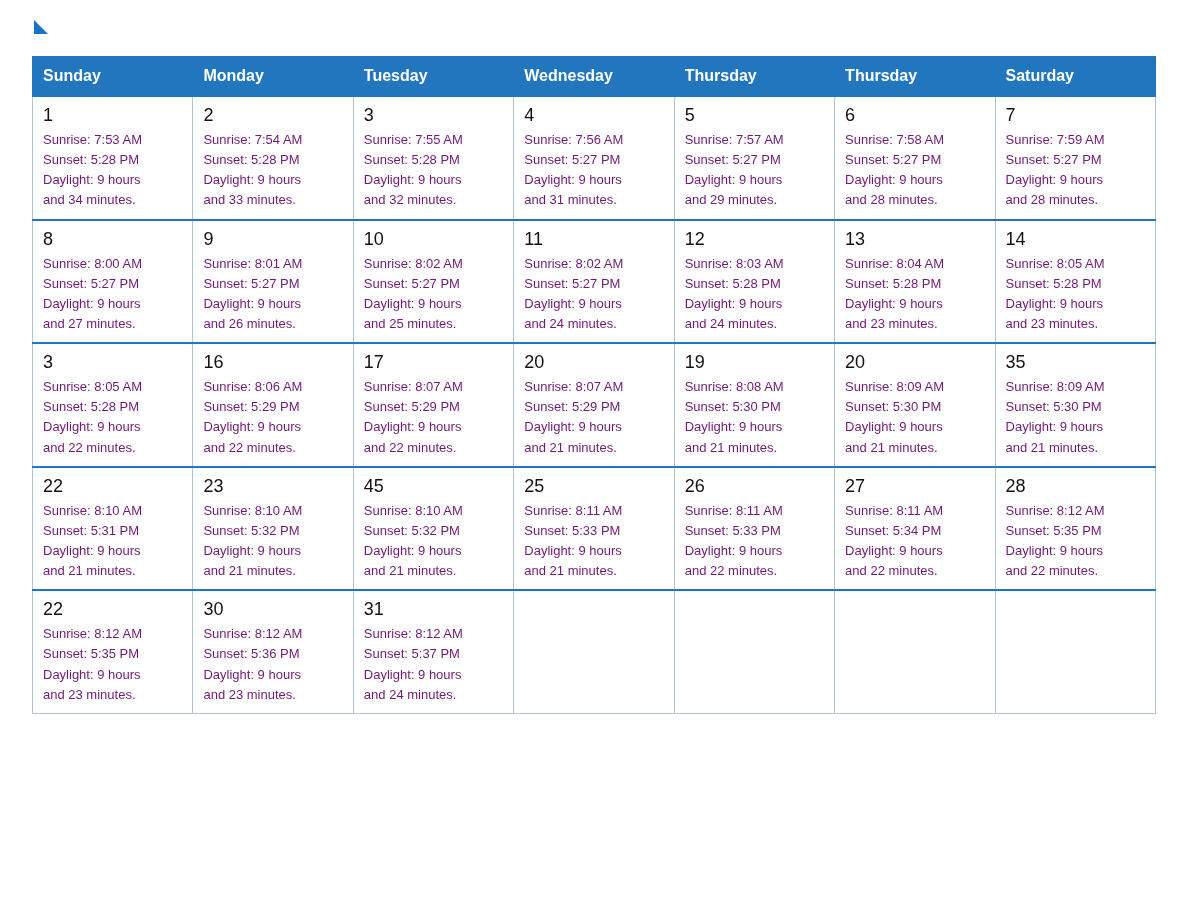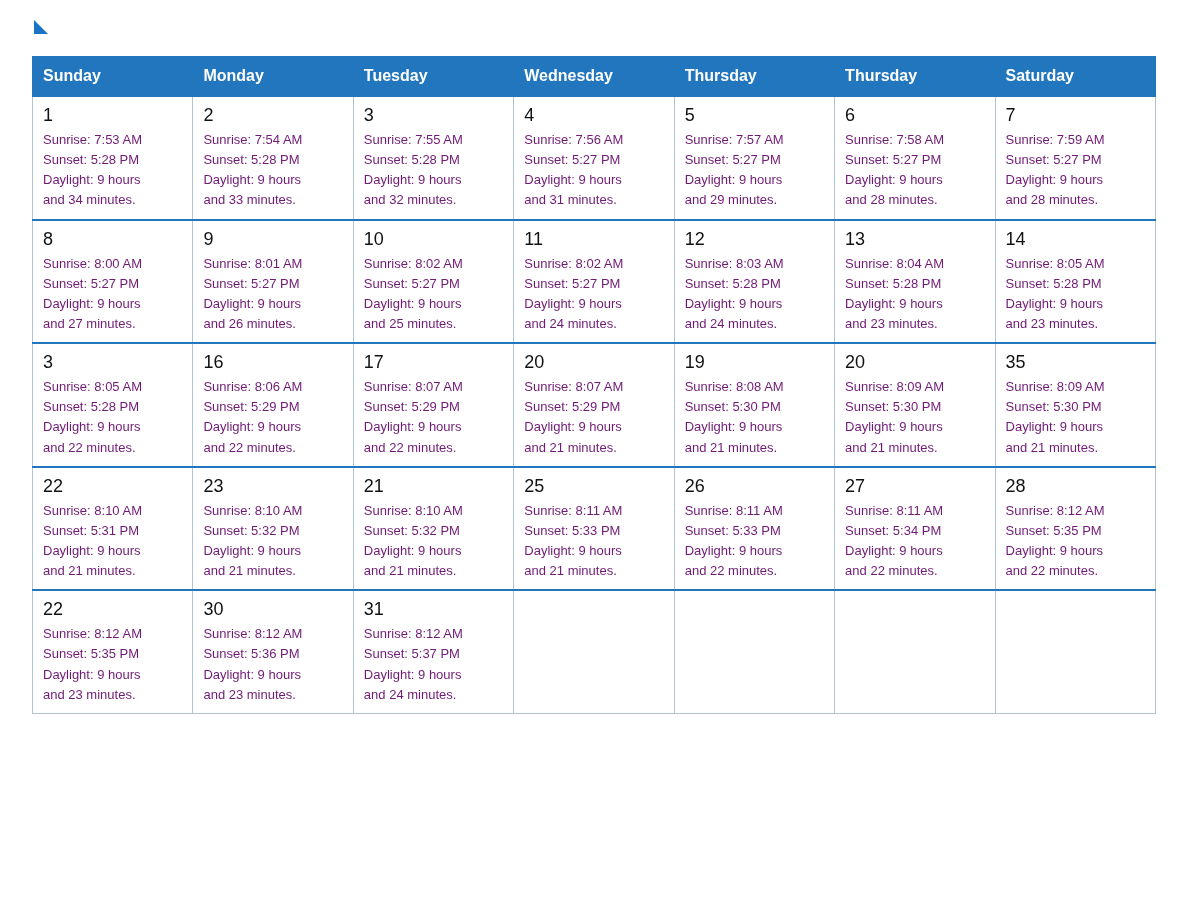--- a/index.html
+++ b/index.html
@@ -224,21 +224,21 @@
       <tr class="week-row">
         <td>
           <div class="day-number">22</div>
           <div class="day-info">Sunrise: 8:10 AM<br>Sunset: 5:31 PM<br>Daylight: 9 hours<br>and 21 minutes.</div>
         </td>
         <td>
           <div class="day-number">23</div>
           <div class="day-info">Sunrise: 8:10 AM<br>Sunset: 5:32 PM<br>Daylight: 9 hours<br>and 21 minutes.</div>
         </td>
         <td>
-          <div class="day-number">21</div>
+          <div class="day-number">45</div>
           <div class="day-info">Sunrise: 8:10 AM<br>Sunset: 5:32 PM<br>Daylight: 9 hours<br>and 21 minutes.</div>
         </td>
         <td>
           <div class="day-number">25</div>
           <div class="day-info">Sunrise: 8:11 AM<br>Sunset: 5:33 PM<br>Daylight: 9 hours<br>and 21 minutes.</div>
         </td>
         <td>
           <div class="day-number">26</div>
           <div class="day-info">Sunrise: 8:11 AM<br>Sunset: 5:33 PM<br>Daylight: 9 hours<br>and 22 minutes.</div>
         </td>

